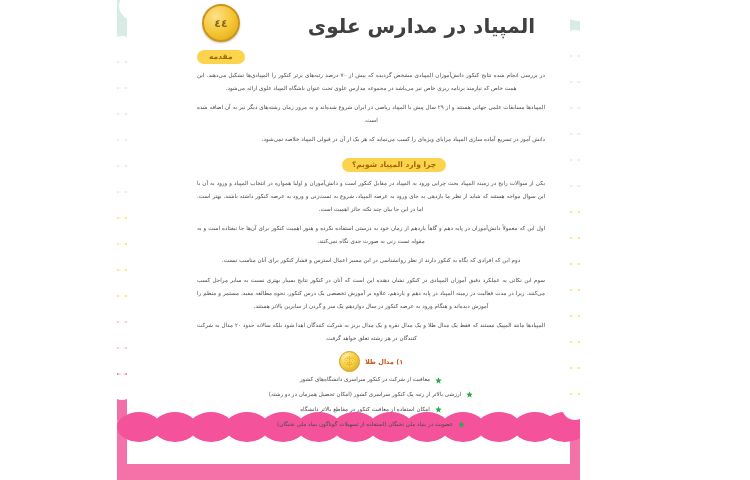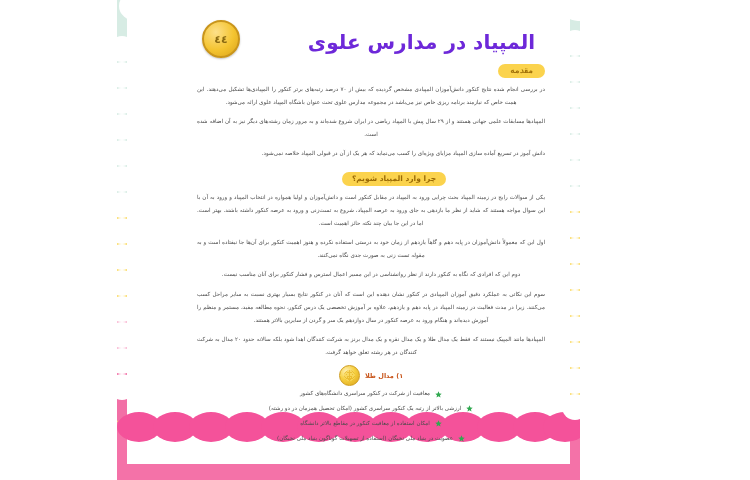--- a/index.html
+++ b/index.html
@@ -74,39 +74,39 @@
   }
   .pink-blob2 {
     position:absolute; left:-6px; bottom:120px;
     width:26px; height:46px; border-radius:50%;
     background:#f9b9d3;
   }
 
   
   .content {
     position:absolute;
-    left:137px; top:16px; width:420px; height:428px;
+    left:137px; top:0; width:420px; height:428px;
     direction:rtl; text-align:right;
   }
 
   
   .page-badge {
     position:absolute; left:65px; top:4px;
     width:38px; height:38px; border-radius:50%;
     background:radial-gradient(circle at 35% 30%,#fde08a 0%,#f4c430 55%,#d9a21a 100%);
     border:2px solid #c9951c;
     box-shadow:0 1px 2px rgba(0,0,0,.25);
     display:flex; align-items:center; justify-content:center;
     font-size:11px; color:#8a6a12; font-weight:bold;
     z-index:6;
   }
 
   .title {
     position:absolute; right:22px; top:14px;
-    font-size:20px; font-weight:bold; color:#6d28d9;
+    font-size:20px; font-weight:bold; color:#404040;
     letter-spacing:0; white-space:nowrap;
     z-index:5;
   }
 
   .doc {
     position:absolute; right:12px; top:44px;
     width:348px;
   }
 
   .sec-badge {
@@ -261,21 +261,21 @@
   </div>
 
   <div class="content">
 
     <div class="page-badge">٤٤</div>
 
     <div class="title">المپیاد در مدارس علوی</div>
 
     <div class="doc">
 
-      <div style="text-align:right;font-family:Liberation Mono, monospace;">
+      <div style="text-align:left;">
         <span class="sec-badge">مقدمه</span>
       </div>
       <p class="para">در بررسی انجام شده نتایج کنکور دانش‌آموزان المپیادی مشخص گردیده که بیش از ۷۰ درصد رتبه‌های برتر کنکور را المپیادی‌ها تشکیل می‌دهند. این همت خاص که نیازمند برنامه ریزی خاص نیز می‌باشد در مجموعه مدارس علوی تحت عنوان باشگاه المپیاد علوی ارائه می‌شود.</p>
       <p class="para">المپیادها مسابقات علمی جهانی هستند و از ۲۹ سال پیش با المپیاد ریاضی در ایران شروع شده‌اند و به مرور زمان رشته‌های دیگر نیز به آن اضافه شده است.</p>
       <p class="para last-right">دانش آموز در تسریع آماده سازی المپیاد مزایای ویژه‌ای را کسب می‌نماید که هر یک از آن در قبولی المپیاد خلاصه نمی‌شود.</p>
 
       <div style="text-align:center;">
         <span class="sec-badge wide">چرا وارد المپیاد شویم؟</span>
       </div>
       <p class="para">یکی از سوالات رایج در زمینه المپیاد بحث چرایی ورود به المپیاد در مقابل کنکور است و دانش‌آموزان و اولیا همواره در انتخاب المپیاد و ورود به آن با این سوال مواجه هستند که شاید از نظر ما بازدهی به جای ورود به عرصه المپیاد، شروع به تست‌زنی و ورود به عرصه کنکور داشته باشند. بهتر است. اما در این جا بیان چند نکته حائز اهمیت است.</p>

